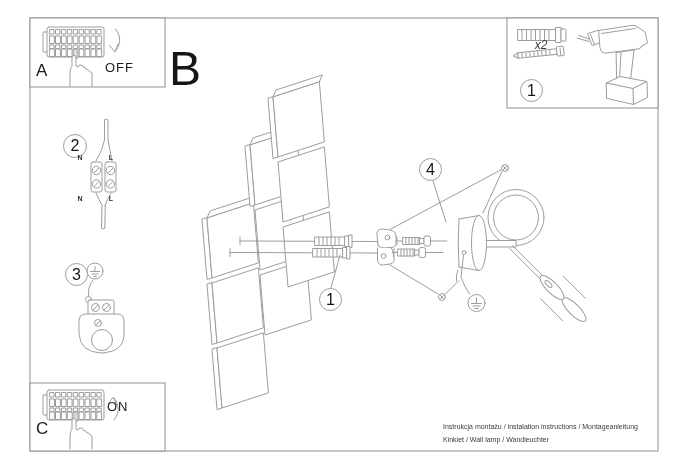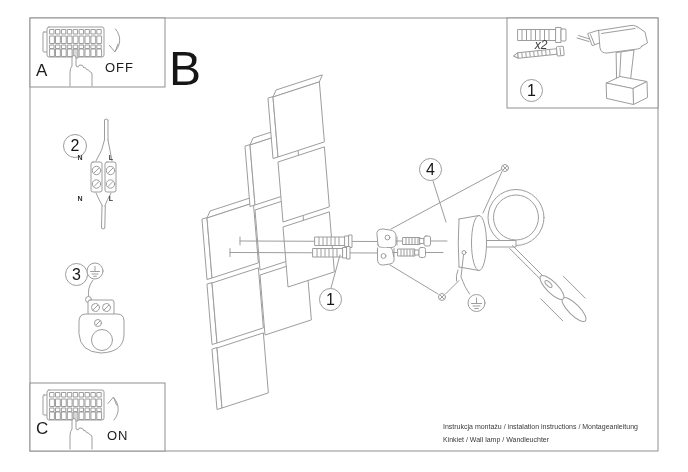--- a/index.html
+++ b/index.html
@@ -352,21 +352,21 @@
     </g>
   </g>
 </svg>
 
 <div class="abs letter" style="left:36px;top:61px;">A</div>
 <div class="abs state" style="left:105px;top:60px;">OFF</div>
 
 <div class="abs big-letter" style="left:169px;top:45px;">B</div>
 
 <div class="abs letter" style="left:36px;top:419px;">C</div>
-<div class="abs state" style="left:107px;top:428px;">ON</div>
+<div class="abs state" style="left:107px;top:399px;">ON</div>
 
 <div class="circled" style="left:520px;top:79px;">1</div>
 <div class="circled" style="left:63px;top:134px;width:24px;height:24px;">2</div>
 <div class="circled" style="left:65px;top:263px;">3</div>
 <div class="circled" style="left:319px;top:288px;">1</div>
 <div class="circled" style="left:419px;top:158px;">4</div>
 
 <div class="tinylbl" style="left:80px;top:157px;">N</div>
 <div class="tinylbl" style="left:111px;top:157px;">L</div>
 <div class="tinylbl" style="left:80px;top:198px;">N</div>

